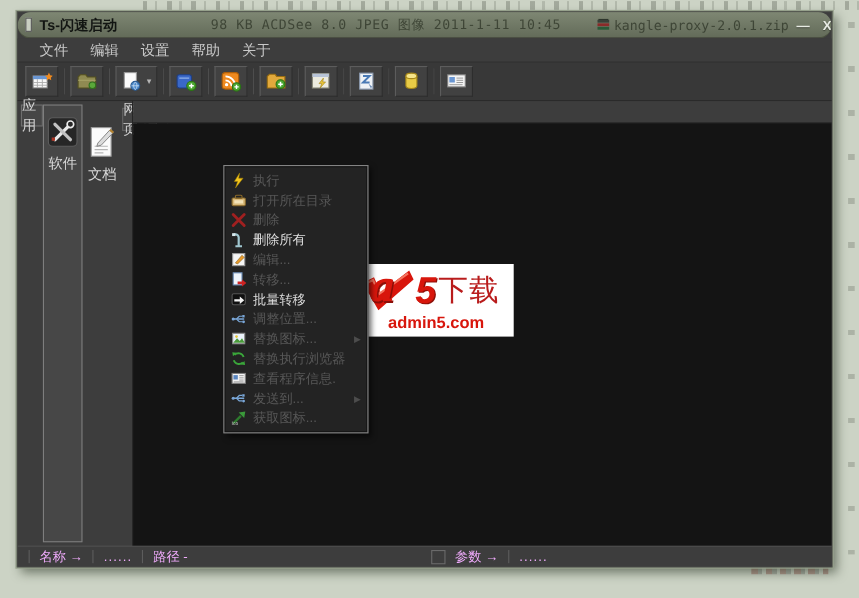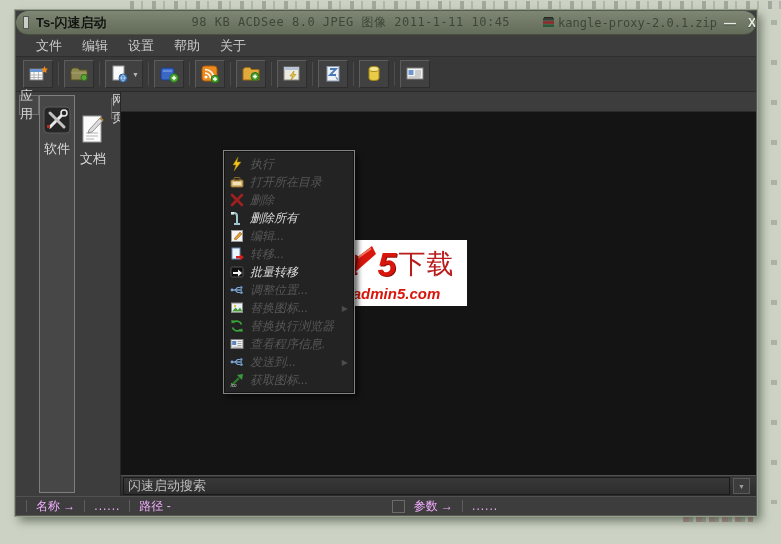--- a/index.html
+++ b/index.html
@@ -79,24 +79,24 @@
   .main-content{ flex:1; background:#141414; }
   .search-row{ height:21px; flex:0 0 21px; background:linear-gradient(#3a3a3a,#2b2b2b);
     border-top:1px solid #515151; display:flex; align-items:center; padding:0 6px 0 2px; }
   .search-input{ flex:1; background:transparent; border:1px solid #191919; color:#bfbfbf;
     font-size:13px; height:18px; padding:0 4px; font-family:inherit; outline:none; }
   .search-dd{ width:17px; height:16px; margin-left:3px; background:#3c3c3c; border:1px solid #5a5a5a;
     display:flex; align-items:center; justify-content:center; color:#9d9d9d; font-size:7px; }
 
   
   .context-menu{
-    position:absolute; left:102px; top:58px; width:132px;
+    position:absolute; left:82px; top:58px; width:132px;
     background:#232323; border:1px solid #838383;
     box-shadow:inset 0 0 0 1px #131313, 3px 3px 5px rgba(0,0,0,.6);
-    padding:4px 3px; z-index:5;font-style:italic;
+    padding:4px 3px; z-index:5;
   }
   .cm-item{ height:18px; display:flex; align-items:center; gap:6px; padding:0 3px;
     font-size:12px; color:#575757; white-space:nowrap; }
   .cm-item.enabled{ color:#dedede; }
   .cm-ic{ width:14px; height:14px; flex:0 0 14px; }
   .cm-ic svg{ display:block; width:14px; height:14px; }
   .cm-sub{ margin-left:auto; color:#4c4c4c; font-size:8px; }
 
   
   .watermark{
@@ -104,21 +104,21 @@
     background:#ffffff; z-index:4; display:flex; flex-direction:column;
     align-items:center; justify-content:center; overflow:hidden;
   }
   .wm-row{ display:flex; align-items:center; line-height:1; }
   .wm-badge{ position:relative; width:52px; height:40px; flex:0 0 52px; }
   .wm-a{ position:absolute; left:10px; top:-2px; color:#d8160c; font-size:38px; font-weight:bold; font-style:italic;
     font-family:"DejaVu Serif","Liberation Serif",serif; text-shadow:1px 1px 0 #8c0f08; }
   .wm-5{ color:#d8160c; font-size:34px; font-weight:bold; font-style:italic; margin-right:2px;
     text-shadow:1px 1px 0 #8c0f08; }
   .wm-cn{ color:#b91c1c; font-size:27px; font-weight:normal; letter-spacing:1px; }
-  .wm-site{ color:#d8160c; font-size:15px; font-weight:bold; font-style:italic; margin-top:1px; margin-left:13px;text-align:right; }
+  .wm-site{ color:#d8160c; font-size:15px; font-weight:bold; margin-top:1px; margin-left:13px;text-align:right; }
 
   
   .statusbar{ height:19px; flex:0 0 19px; background:#3d3d3d; border-top:1px solid #515151;
     display:flex; align-items:center; padding:0 10px; gap:9px; font-size:12px; color:#f0abfc; }
   .vsep{ width:1px; height:12px; background:#5d5d5d; flex:0 0 1px; }
   .sb-check{ width:13px; height:13px; border:1px solid #6a6a6a; background:#3d3d3d; margin-left:212px; flex:0 0 13px; }
   .dots{ letter-spacing:1px; }
 
   svg{ display:block; }
 </style>
@@ -449,24 +449,20 @@
                 <path d="M4 15 L13 10.5 L19 23 L45 4.5" stroke="#f4735e" stroke-width="2" fill="none"></path>
               </svg>
             <span class="wm-a">a</span>
           </span>
           <span class="wm-5">5</span>
           <span class="wm-cn">下载</span>
         </div>
         <div class="wm-site">admin5.com</div>
       </div>
 
-      <div class="search-row">
-        <input class="search-input" type="text" value="闪速启动搜索" style="">
-        <span class="search-dd">▼</span>
-      </div>
     </div>
   </div>
 
   <div class="statusbar">
     <span class="vsep"></span>
     <span>名称 →</span>
     <span class="vsep"></span>
     <span class="dots">......</span>
     <span class="vsep"></span>
     <span>路径 -</span>

